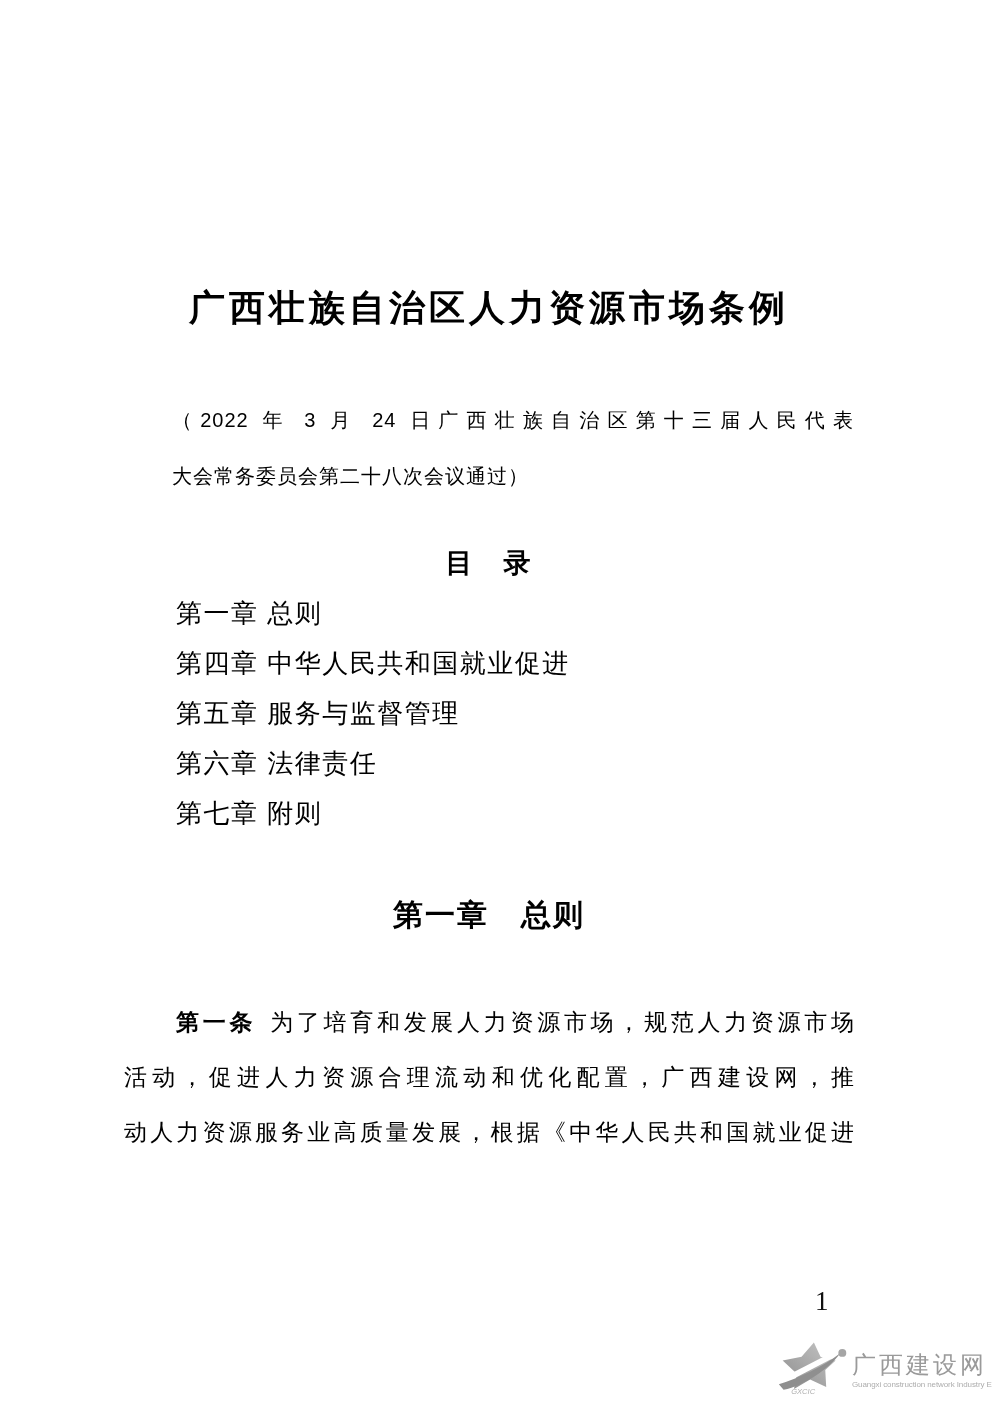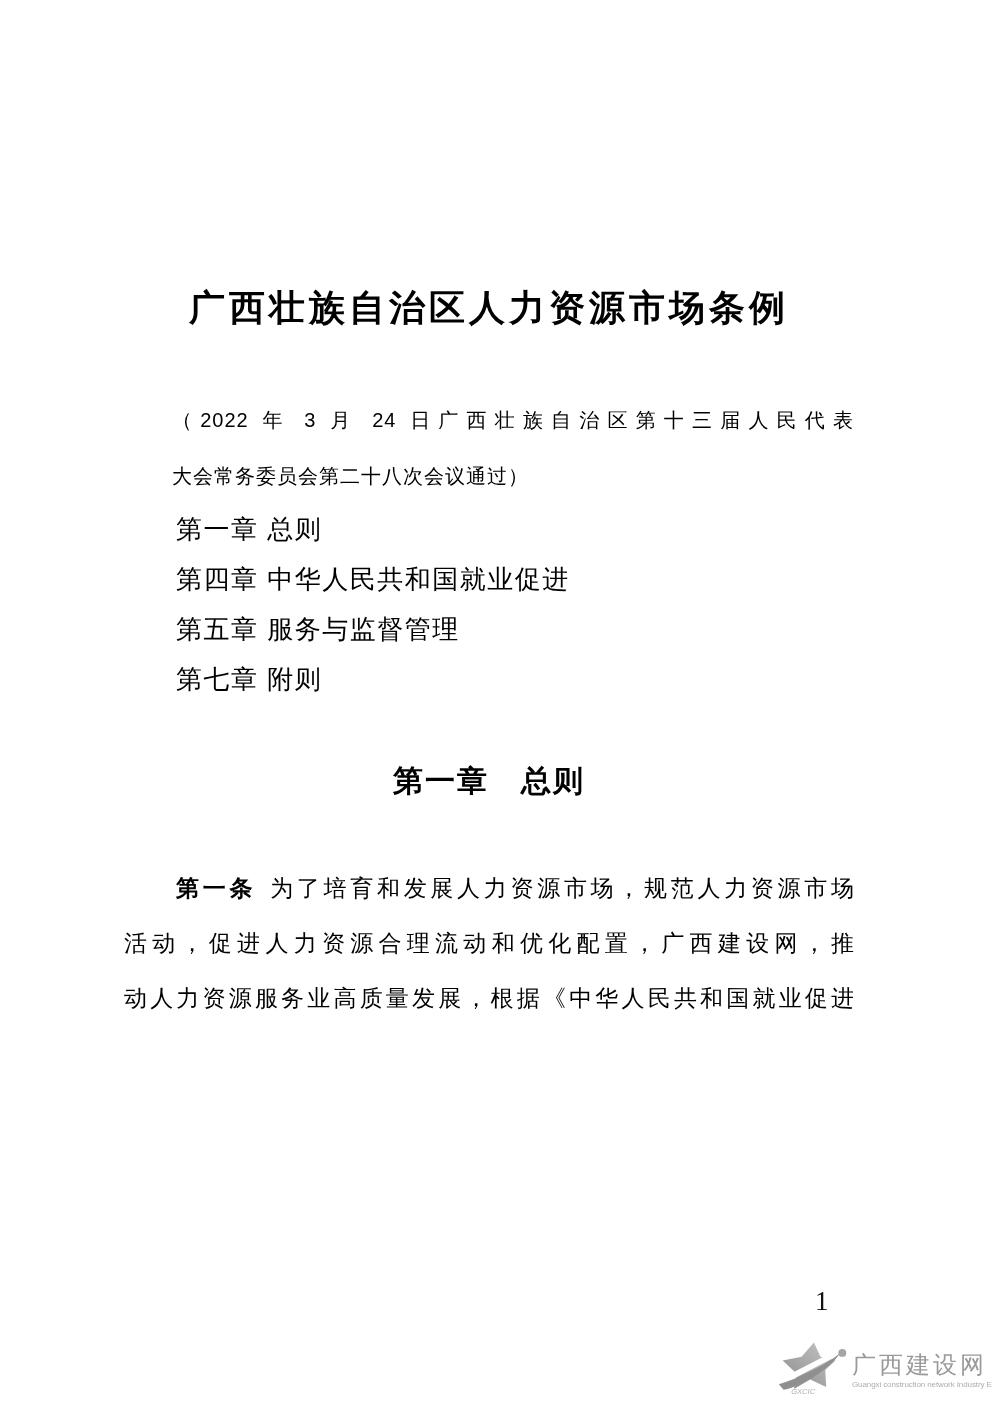--- a/index.html
+++ b/index.html
@@ -101,25 +101,27 @@
 <div class="page">
   <div class="content">
 
     <div class="doc-title">广西壮族自治区人力资源市场条例</div>
 
     <div class="subtitle">
       <div class="line-justify">（2022 年 3 月 24 日广西壮族自治区第十三届人民代表</div>
       <div>大会常务委员会第二十八次会议通过）</div>
     </div>
 
+    <div class="toc-title">目　录</div>
 
     <div class="toc">
       <div class="toc-item">第一章 总则</div>
       <div class="toc-item">第四章 中华人民共和国就业促进</div>
       <div class="toc-item">第五章 服务与监督管理</div>
+      <div class="toc-item">第六章 法律责任</div>
       <div class="toc-item">第七章 附则</div>
     </div>
 
     <div class="chapter-heading">第一章　总则</div>
 
     <div class="article">
       <div class="para-line first">
         <span class="lead">第一条</span><span>为了培育和发展人力资源市场，规范人力资源市场</span>
       </div>
       <div class="para-line">活动，促进人力资源合理流动和优化配置，广西建设网，推</div>

